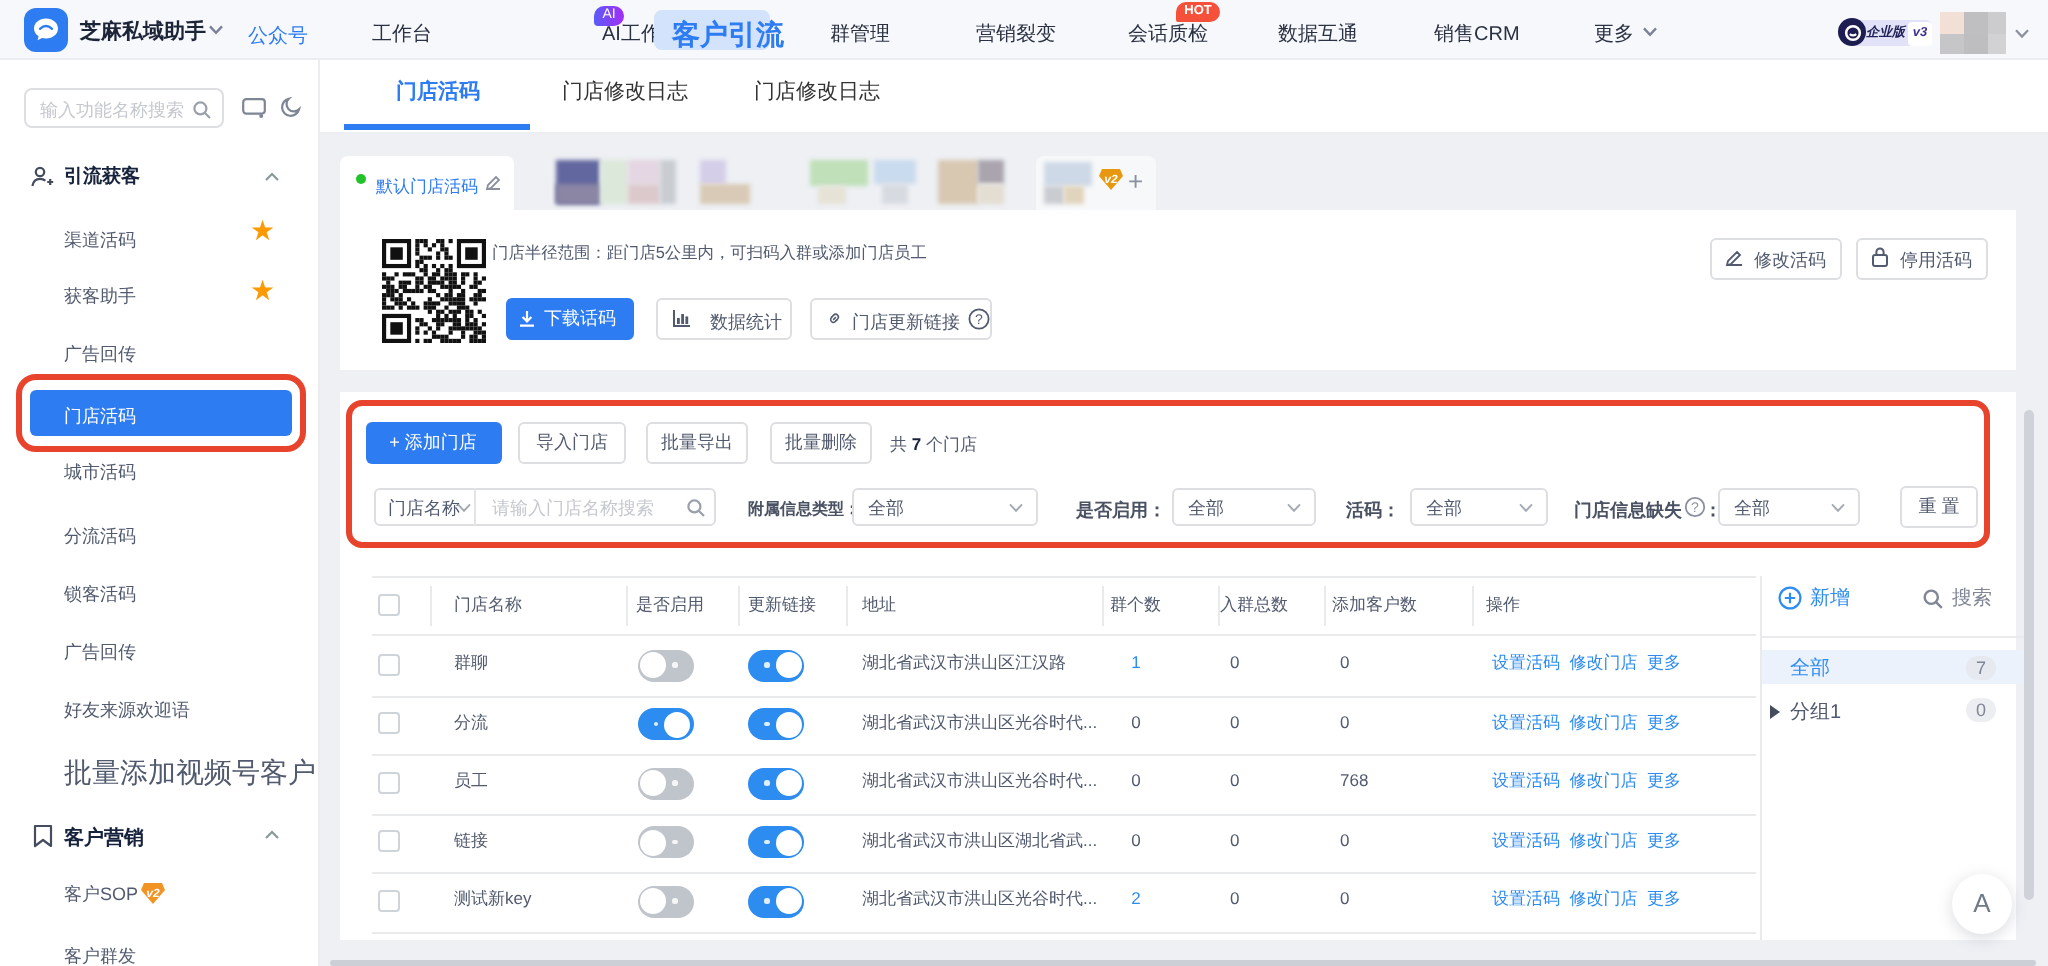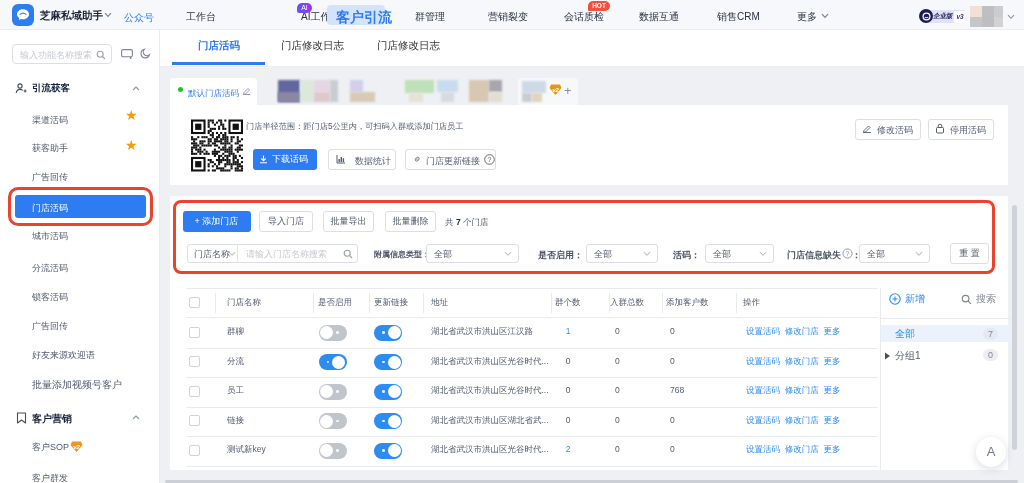--- a/index.html
+++ b/index.html
@@ -93,21 +93,21 @@
     <div class="abs" style="left:32px;top:112px;font-size:9px;color:#515a6e;">获客助手</div>
     <div class="abs" style="left:125px;top:107px;font-size:14px;color:#ff9900;">★</div>
     <div class="abs" style="left:32px;top:141px;font-size:9px;color:#515a6e;">广告回传</div>
     <div class="abs" style="left:15px;top:165px;width:131px;height:23px;background:#2e7cf2;border-radius:3px;"></div>
     <div class="abs" style="left:32px;top:172px;font-size:9px;color:#fff;">门店活码</div>
     <div class="abs" style="left:32px;top:200px;font-size:9px;color:#515a6e;">城市活码</div>
     <div class="abs" style="left:32px;top:232px;font-size:9px;color:#515a6e;text-align:center;">分流活码</div>
     <div class="abs" style="left:32px;top:261px;font-size:9px;color:#515a6e;">锁客活码</div>
     <div class="abs" style="left:32px;top:290px;font-size:9px;color:#515a6e;">广告回传</div>
     <div class="abs" style="left:32px;top:319px;font-size:9px;color:#515a6e;">好友来源欢迎语</div>
-    <div class="abs" style="left:32px;top:348px;font-size:10px;color:#515a6e;">批量添加视频号客户</div>
+    <div class="abs" style="left:32px;top:348px;font-size:14px;color:#515a6e;">批量添加视频号客户</div>
 
     <svg class="abs" style="left:16px;top:382px;" width="11" height="12" viewBox="0 0 11 12">
         <path d="M1.5 1h8v10l-4-3-4 3z" fill="none" stroke="#444c5e" stroke-width="1.1" stroke-linejoin="round"></path>
       </svg>
     <div class="abs" style="left:32px;top:382px;font-size:10px;font-weight:bold;color:#17233d;">客户营销</div>
     <svg class="abs" style="left:132px;top:385px;" width="8" height="5" viewBox="0 0 8 5">
         <path d="M1 4 4 1 7 4" stroke="#899" stroke-width="1.1" fill="none"></path>
       </svg>
     <div class="abs" style="left:32px;top:411px;font-size:9px;color:#515a6e;">客户SOP</div>
     <svg class="abs" style="left:70px;top:410px;" width="13" height="13" viewBox="0 0 13 13">

